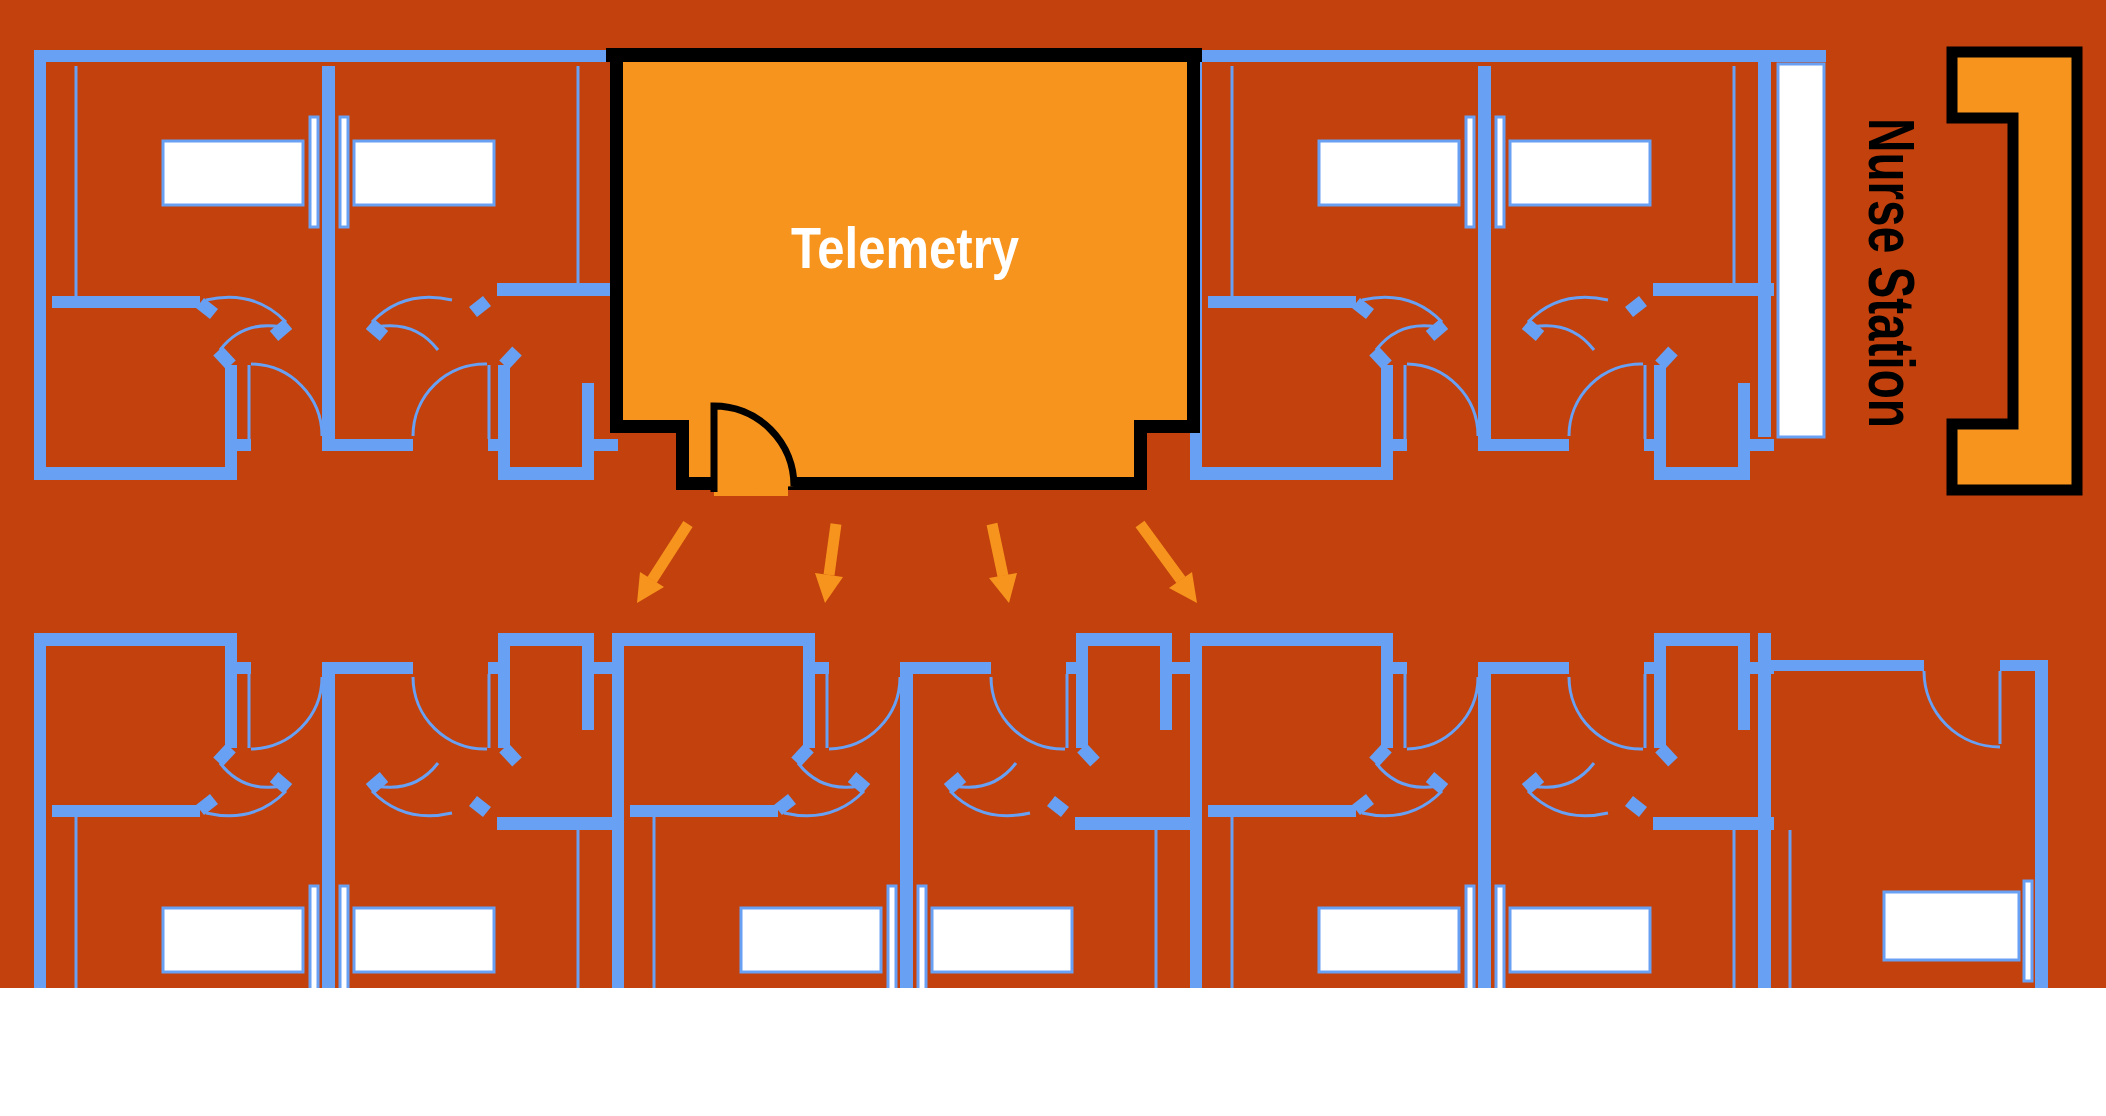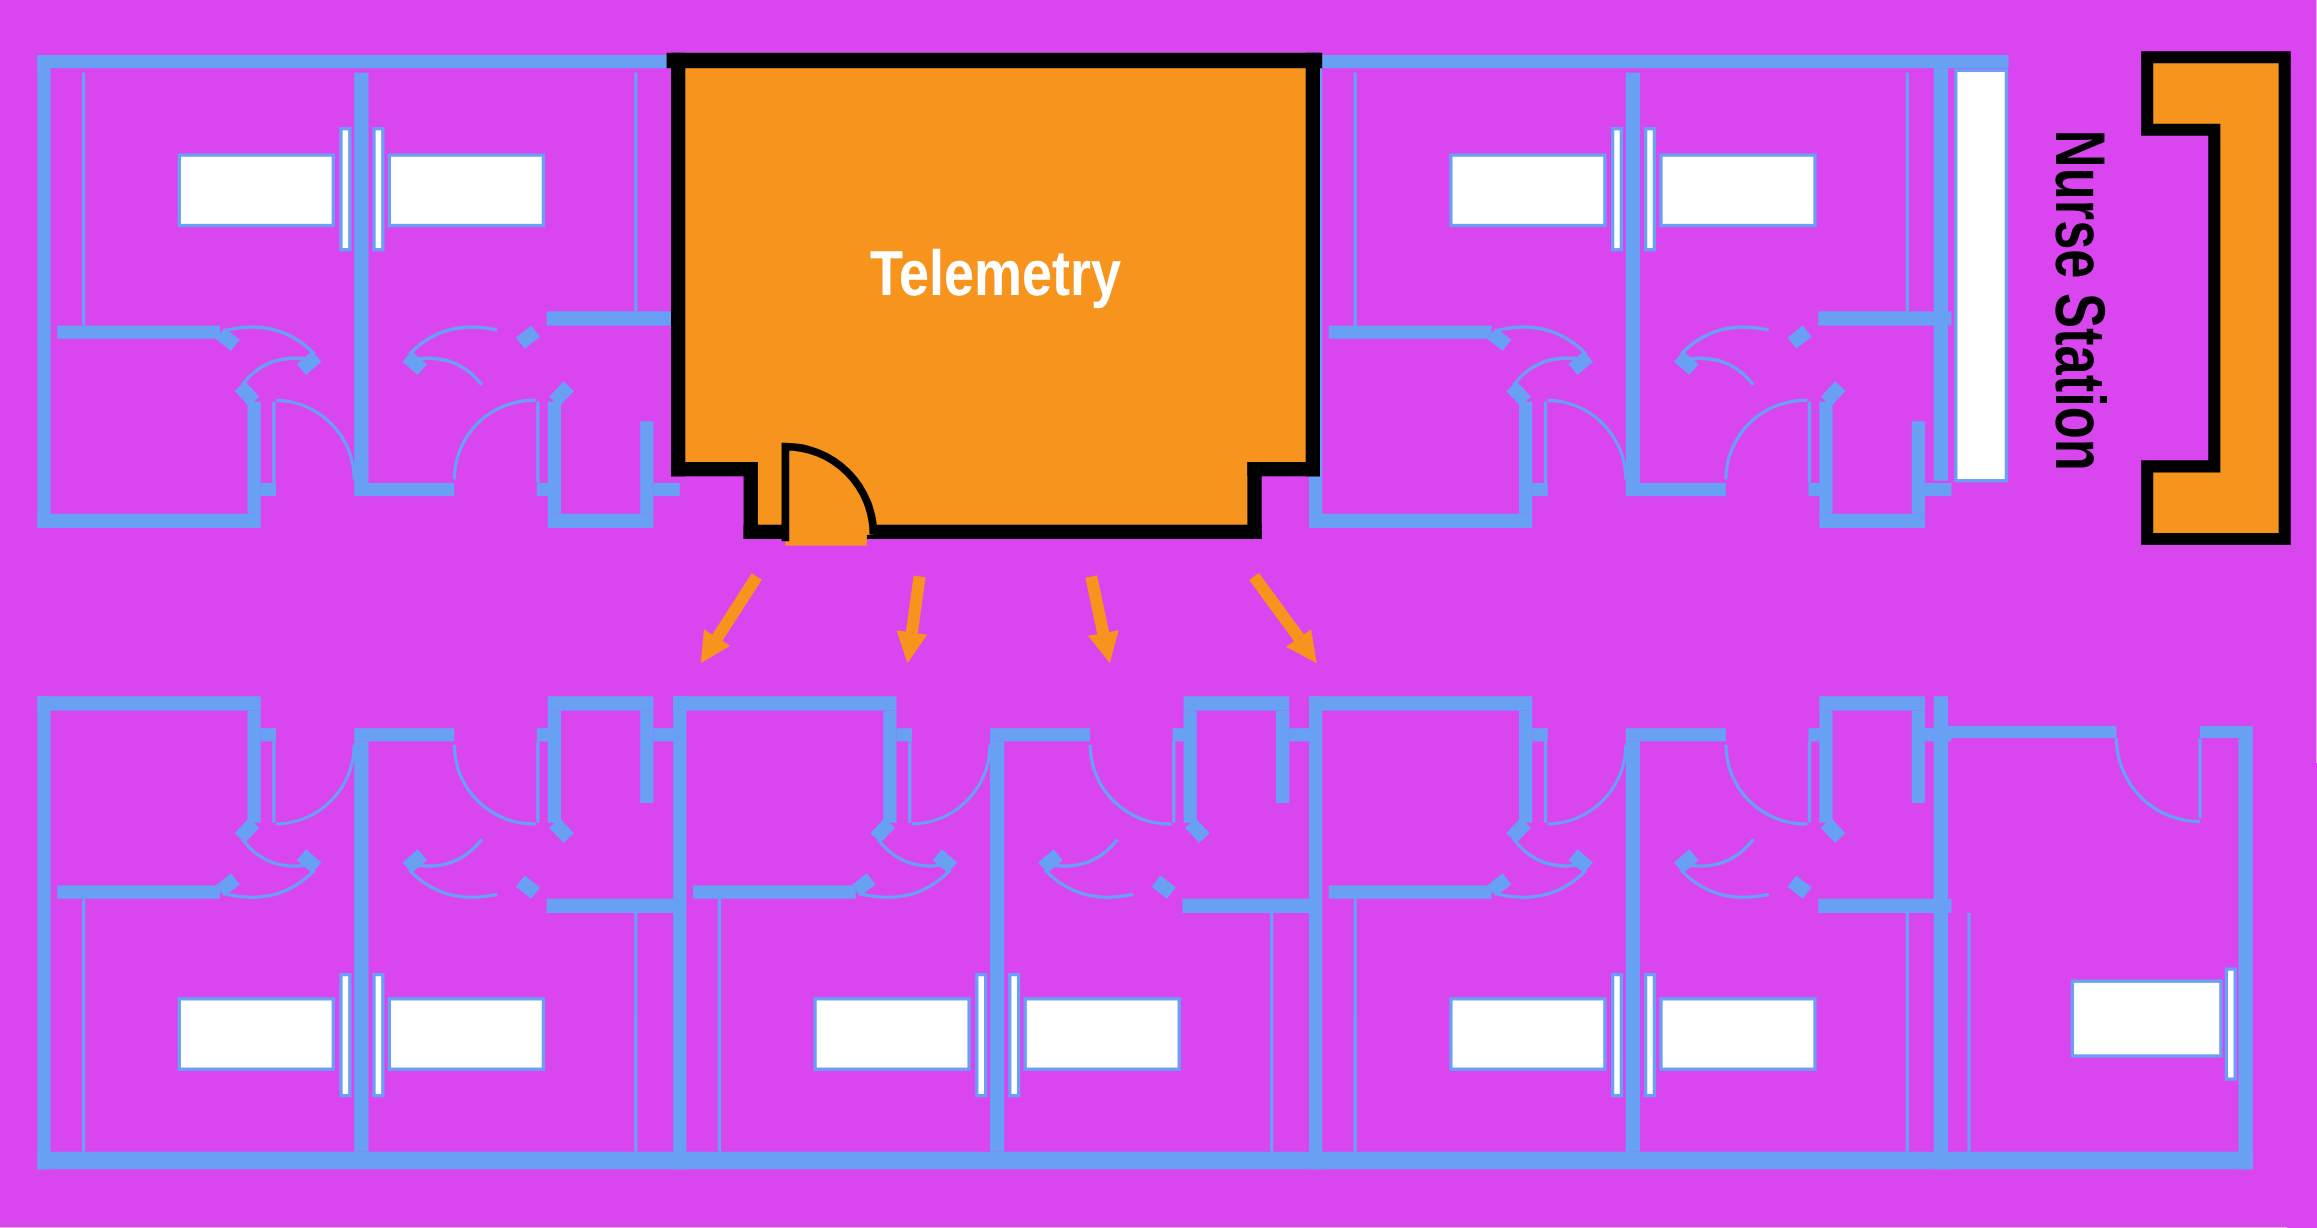--- a/index.html
+++ b/index.html
@@ -1,16 +1,16 @@
 <!DOCTYPE html>
 <html><head>
 <meta charset="utf-8">
 <style>
   html,body{margin:0;padding:0;background:#ffffff;}
-  #stage{position:relative;width:2106px;height:1116px;background:#d946ef;overflow:hidden;
+  #stage{position:relative;width:2106px;height:988px;background:#c2410c;overflow:hidden;
          font-family:"Liberation Sans", sans-serif;}
   #plan-svg{position:absolute;left:0;top:0;width:2106px;height:1116px;display:block;}
   .wall{fill:#68A0F4;}
   .thin{stroke:#68A0F4;stroke-width:3;fill:none;}
   .thinbox{stroke:#68A0F4;stroke-width:3;fill:#ffffff;}
   .stub{stroke:#68A0F4;stroke-width:13;fill:none;stroke-linecap:butt;}
   .blk{fill:#000000;}
   .org{fill:#F7941D;}
   .orgline{stroke:#F7941D;stroke-width:11;fill:none;stroke-linecap:butt;}
   .doorline{stroke:#000000;stroke-width:7;fill:none;}

